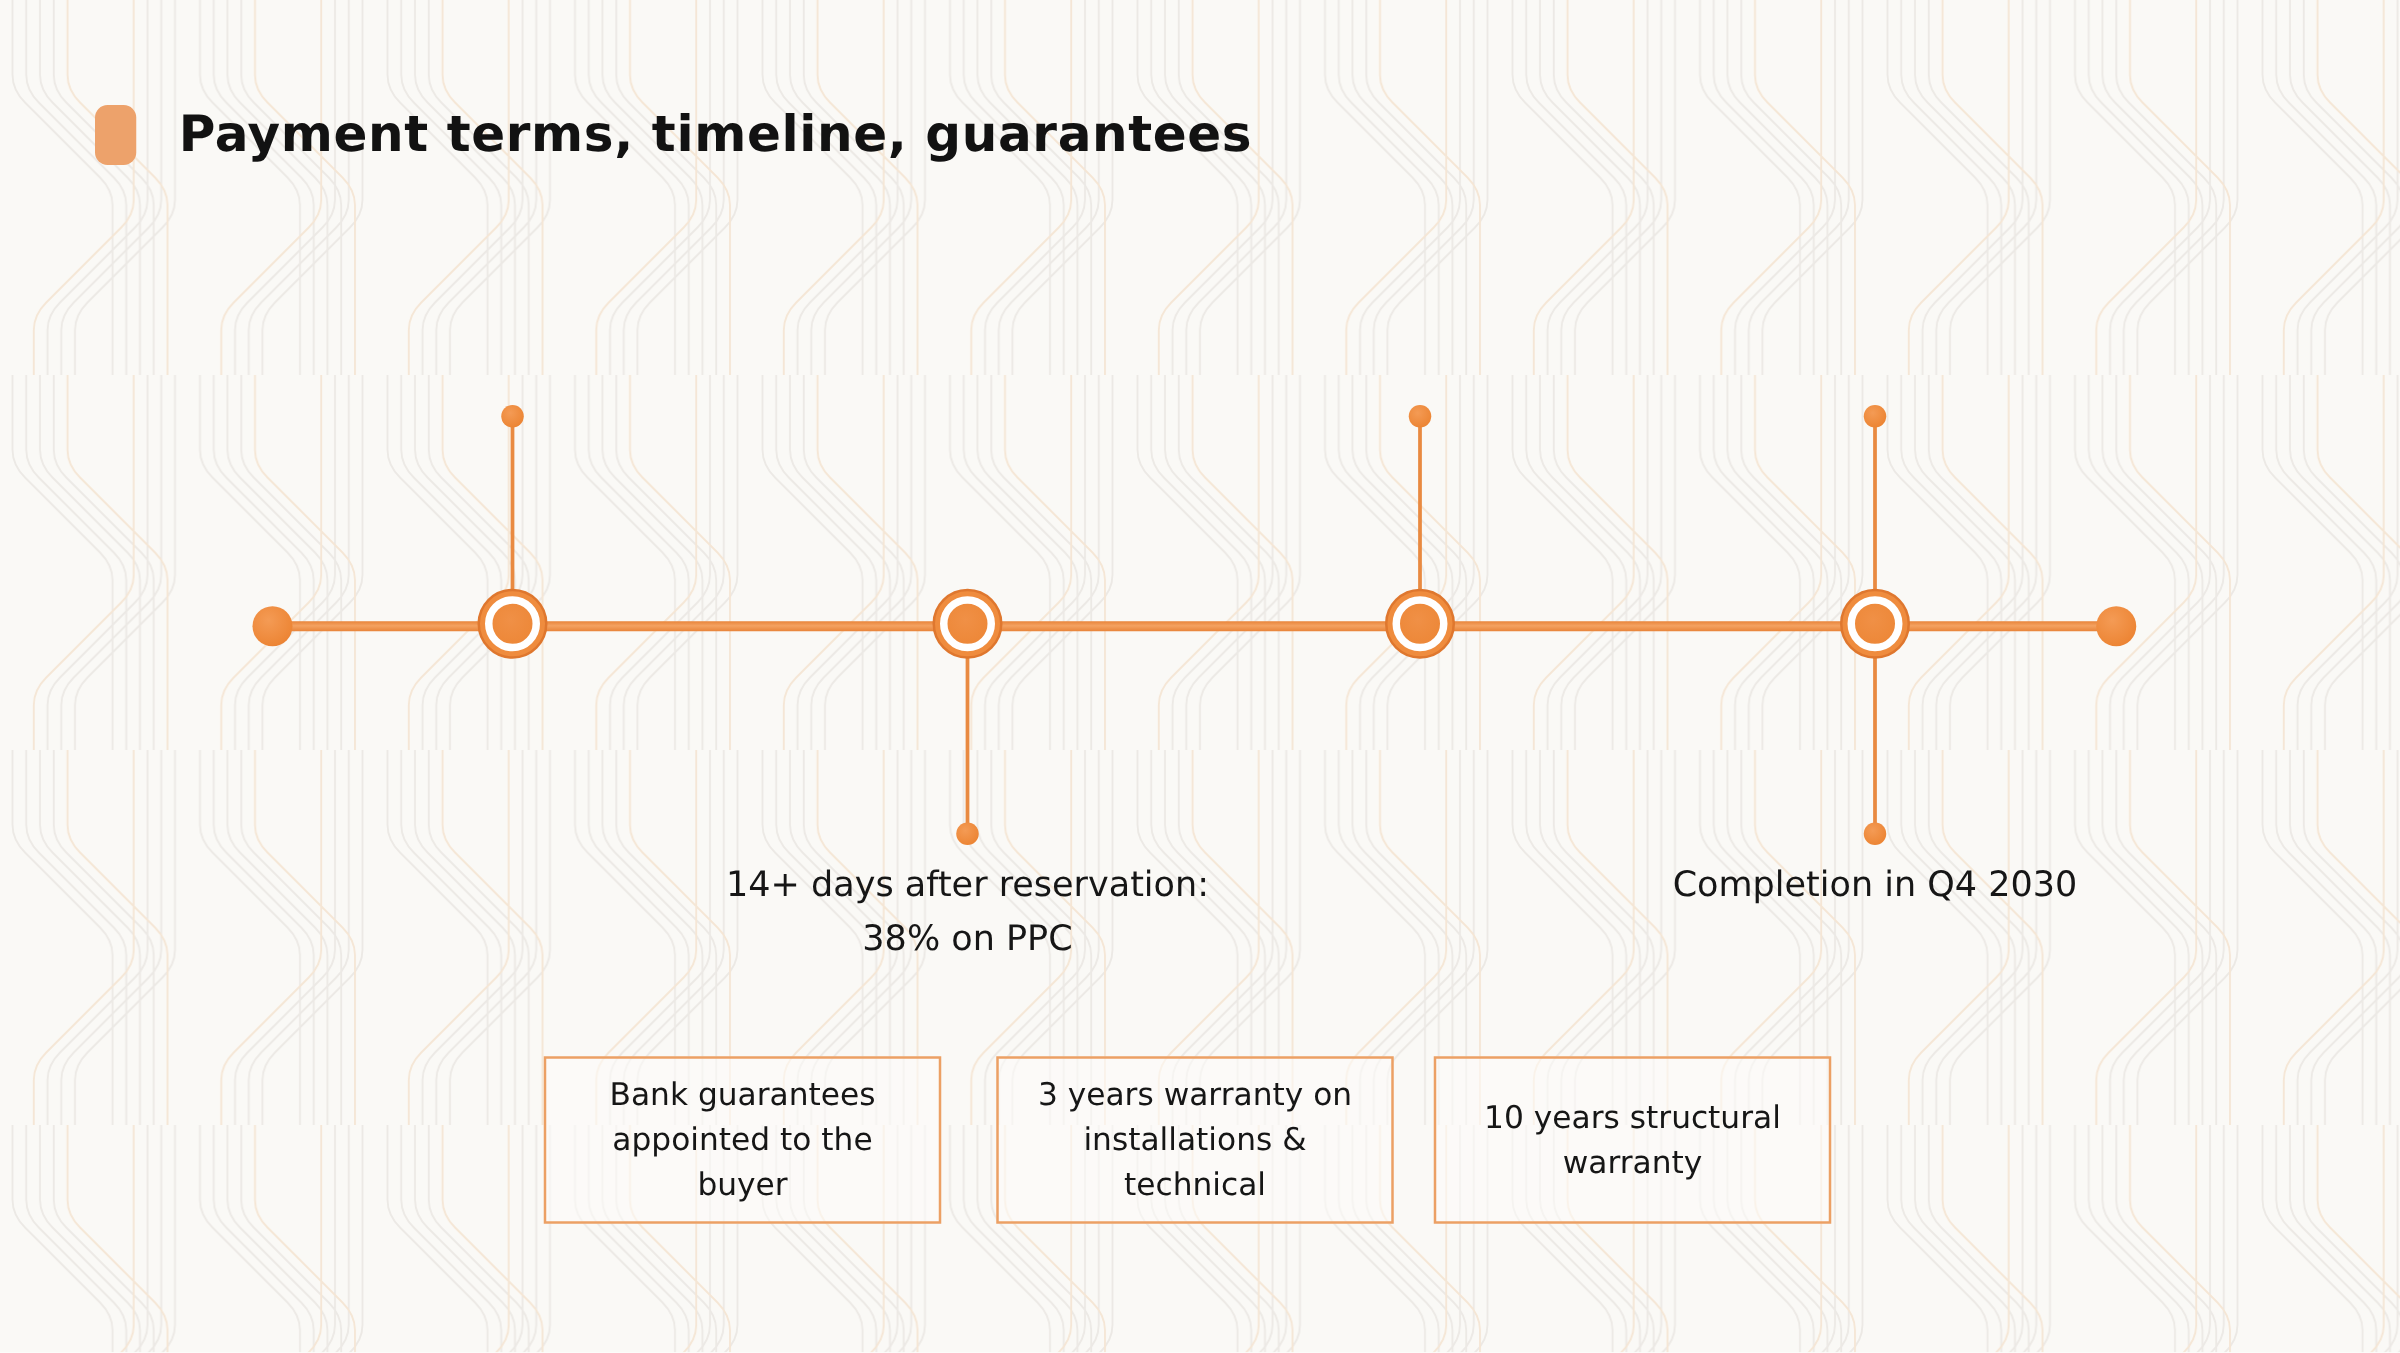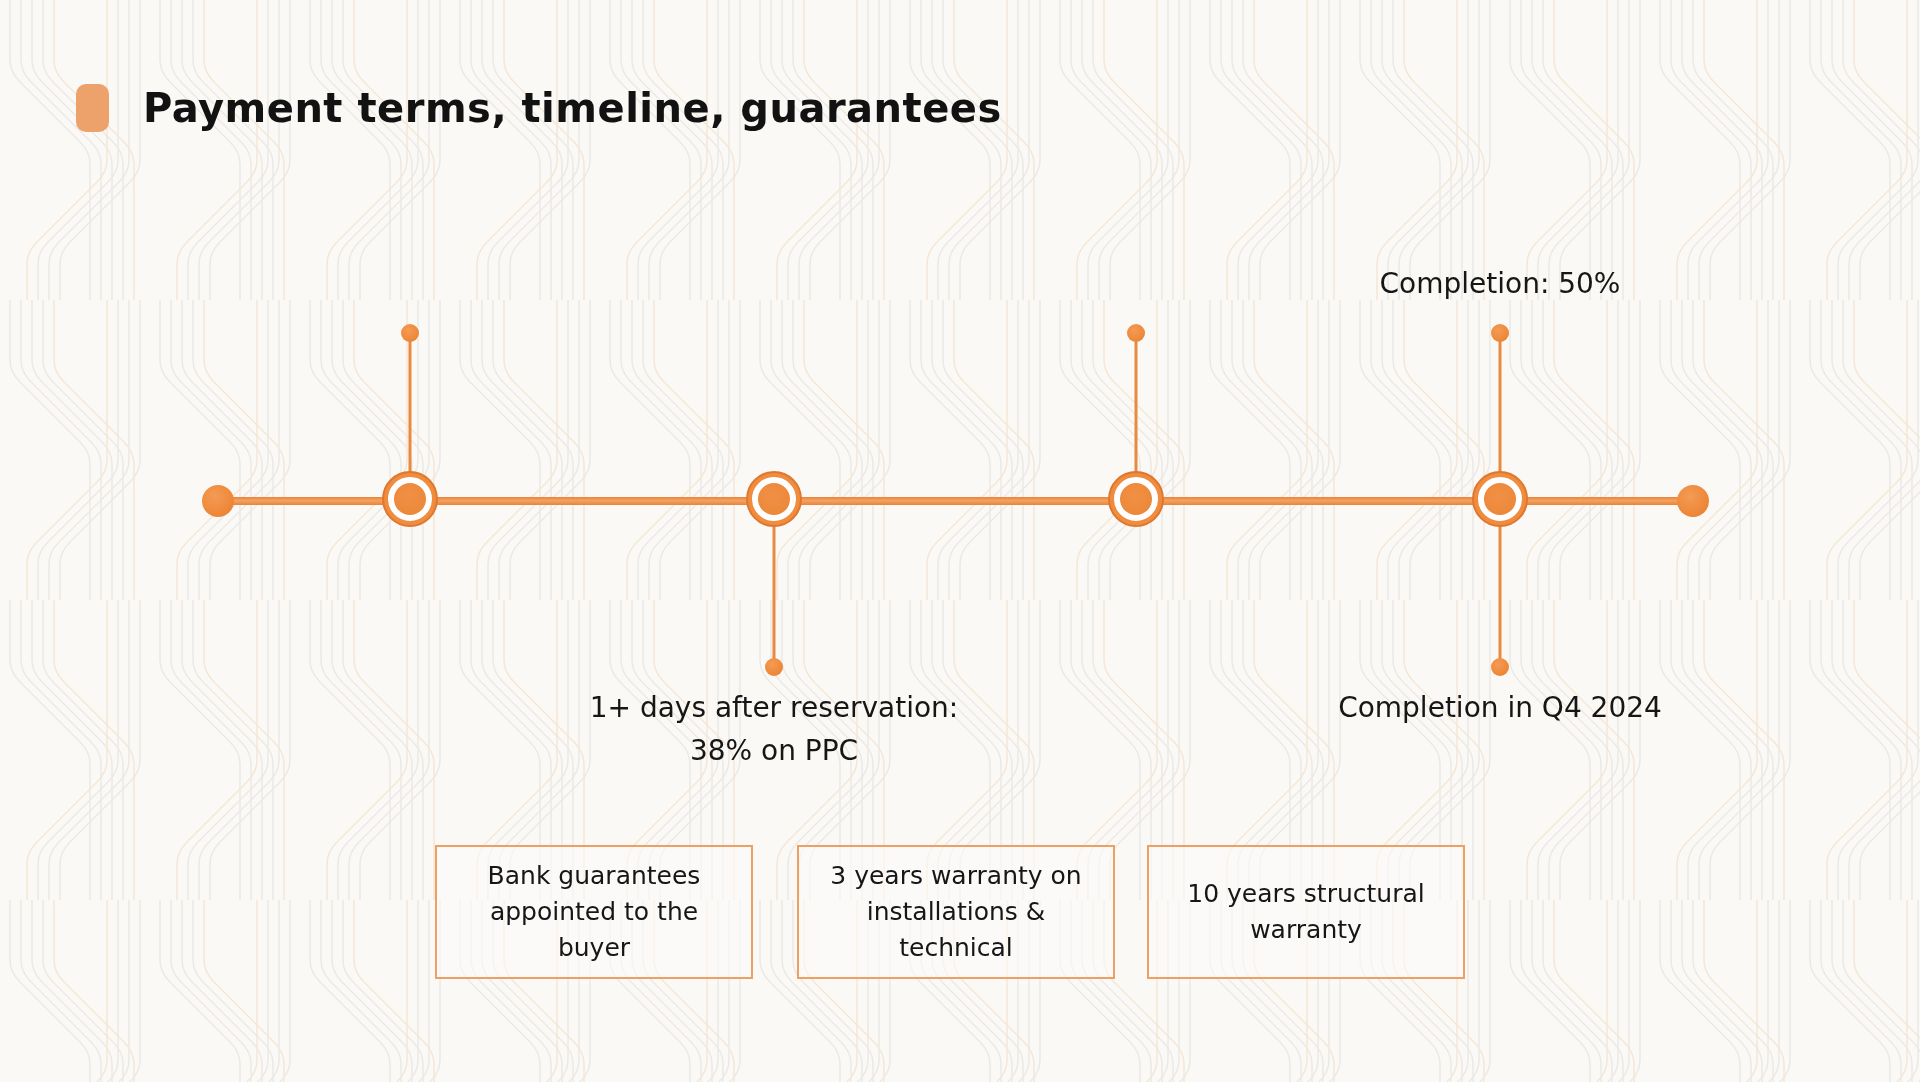--- a/index.html
+++ b/index.html
@@ -193,39 +193,38 @@
 
     <div class="stem up x-n1"></div>
     <div class="stem-dot top x-n1"></div>
     <div class="node x-n1">
       <div class="node-core"></div>
     </div>
 
     <div class="stem down x-n2"></div>
     <div class="stem-dot bottom x-n2"></div>
     <div class="tl-label below x-n2">
-      <div>1+ days after reservation:</div>
+      <div>14+ days after reservation:</div>
       <div>38% on PPC</div>
     </div>
     <div class="node x-n2">
       <div class="node-core"></div>
     </div>
 
     <div class="stem up x-n3"></div>
     <div class="stem-dot top x-n3"></div>
     <div class="node x-n3">
       <div class="node-core"></div>
     </div>
 
     <div class="stem up x-n4"></div>
     <div class="stem down x-n4"></div>
     <div class="stem-dot top x-n4"></div>
     <div class="stem-dot bottom x-n4"></div>
-    <div class="tl-label above x-n4">Completion: 50%</div>
-    <div class="tl-label below x-n4">Completion in Q4 2024</div>
+    <div class="tl-label below x-n4">Completion in Q4 2030</div>
     <div class="node x-n4">
       <div class="node-core"></div>
     </div>
 
   </div>
 
   <div class="guarantees">
     <div class="g-box b1">Bank guarantees appointed to the buyer</div>
     <div class="g-box b2">3 years warranty on installations &amp; technical</div>
     <div class="g-box b3">10 years structural warranty</div>

